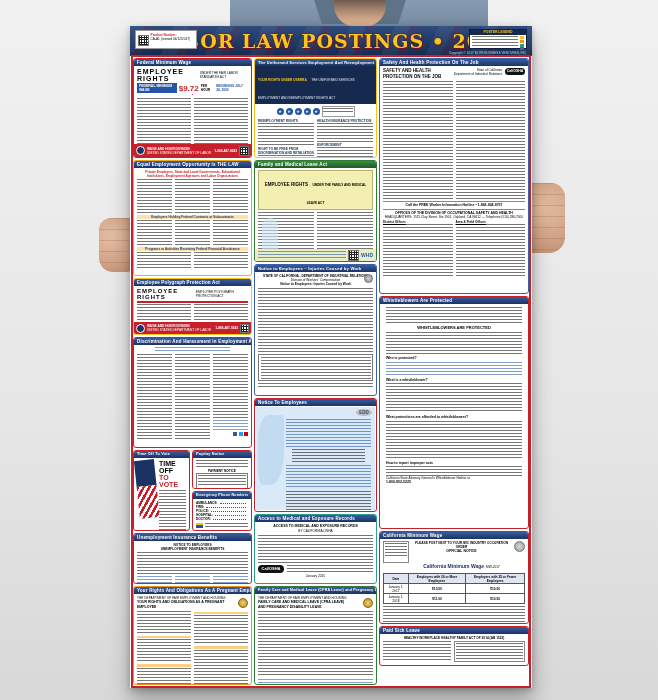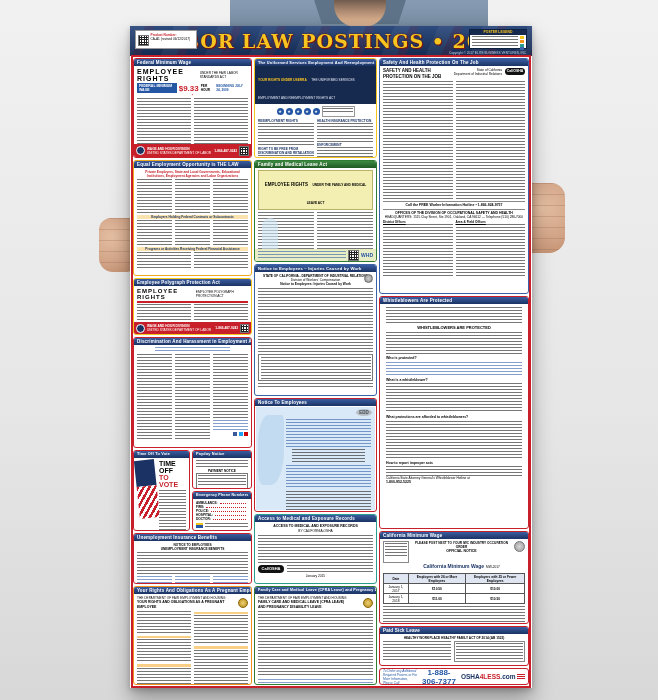--- a/index.html
+++ b/index.html
@@ -104,21 +104,21 @@
 
   <div class="sec" style="left:3px;top:32px;width:119px;height:100px;border-color:#c8202a">
     <div class="sechead">Federal Minimum Wage</div>
     <div class="pad">
       <div style="display:flex;align-items:baseline;gap:2px">
         <span class="b" style="font-size:7px;letter-spacing:1px">EMPLOYEE RIGHTS</span>
         <span class="t3">UNDER THE FAIR LABOR STANDARDS ACT</span>
       </div>
       <div style="display:flex;align-items:center;gap:2px;margin-top:1px">
         <span class="t35 b" style="background:#2456a4;color:#fff;padding:.5px 2px">FEDERAL MINIMUM WAGE</span>
-        <span class="red b" style="font-size:8px">$9.33</span>
+        <span class="red b" style="font-size:8px">$9.72</span>
         <span class="t3 b">PER HOUR</span>
         <span class="t3 b blu">BEGINNING JULY 24, 2009</span>
       </div>
       <div class="t3 red ctr b" style="height:4px;overflow:hidden">•</div>
       <div class="row" style="margin-top:1px">
         <div class="g" style="height:56px"></div>
         <div class="g" style="height:56px"></div>
       </div>
     </div>
     <div class="whdband" style="position:absolute;left:0;right:0;bottom:0;height:11px">
@@ -511,24 +511,14 @@
       <div class="t3 b ctr">HEALTHY WORKPLACE HEALTHY FAMILY ACT OF 2014 (AB 1522)</div>
       <div class="row" style="margin-top:1px">
         <div class="g" style="height:20px"></div>
         <div style="border:.6px solid #888;padding:1px">
           <div class="g" style="height:17px"></div>
         </div>
       </div>
     </div>
   </div>
 
-  <div class="sec" style="left:249px;top:642px;width:150px;height:17px;border-color:#c8202a;display:flex;align-items:center;gap:3px;padding:1px 3px">
-    <div class="t3 blu" style="width:34px;font-style:italic">To Order any Additional Required Posters or For More Information, Please Call:</div>
-    <div class="b" style="font-size:8px;color:#2456a4;flex:1;text-align:center">1-888-306-7377</div>
-    <div style="display:flex;align-items:center">
-      <span class="b navy" style="font-size:6.5px">OSHA</span>
-      <span class="b red" style="font-size:6.5px">4LESS</span>
-      <span class="b navy" style="font-size:6.5px">.com</span>
-      <span style="width:8px;height:6px;margin-left:1.5px;background:repeating-linear-gradient(#c8202a 0 1px,#fff 1px 2px)"></span>
-    </div>
-  </div>
 
 </div>
 
 </body></html>

